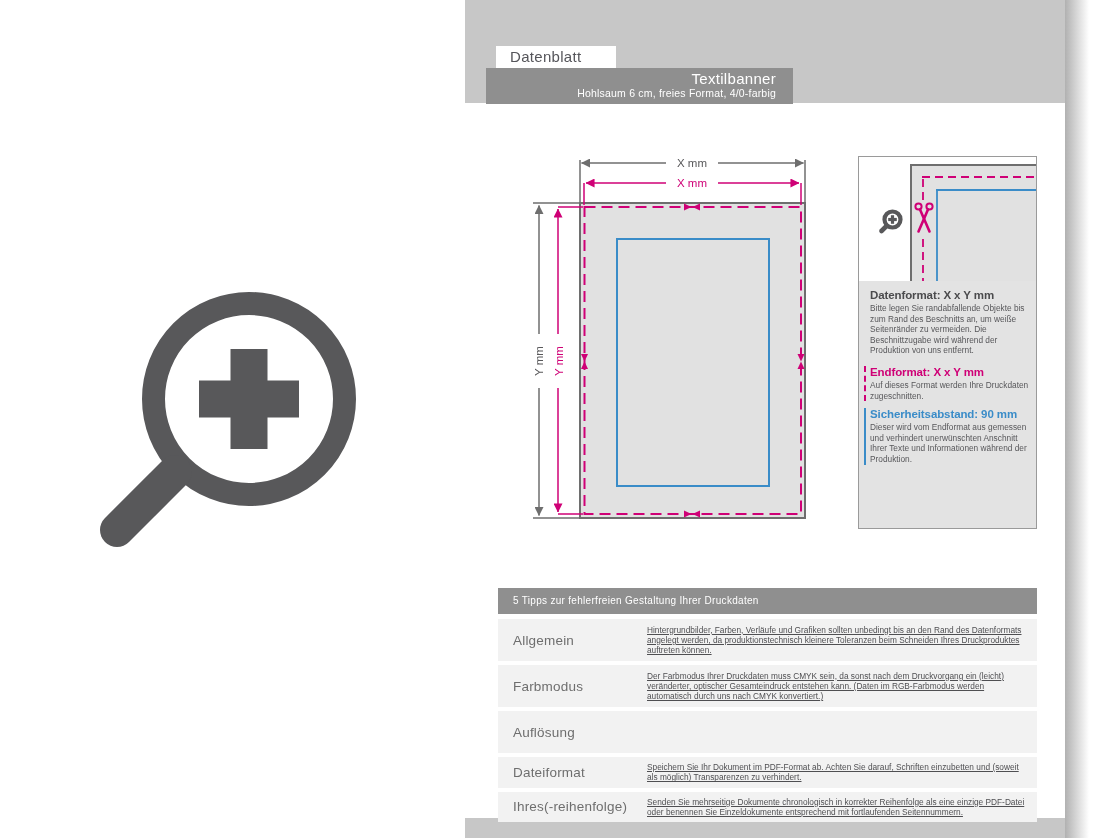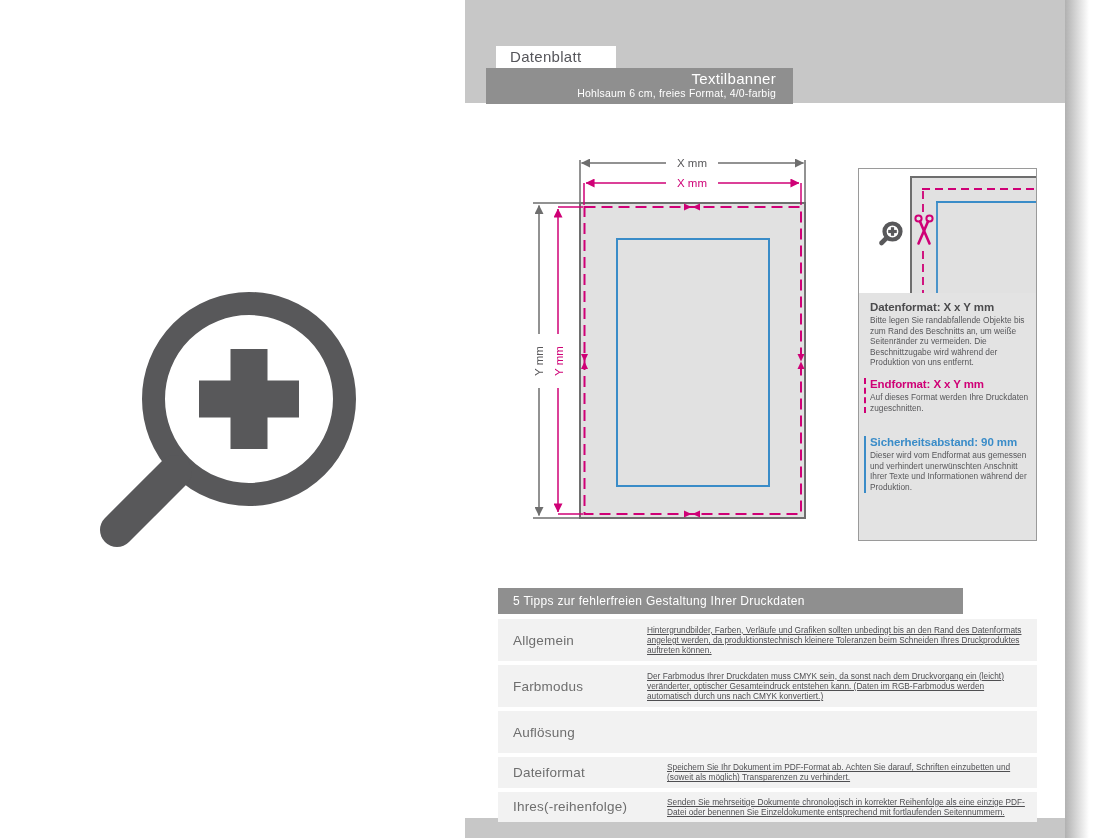--- a/index.html
+++ b/index.html
@@ -30,55 +30,55 @@
   }
   .title-bar .t1{font-size:15px;line-height:17px;letter-spacing:.3px;}
   .title-bar .t2{font-size:10.5px;line-height:13px;letter-spacing:.2px;}
 
   
   .main-diagram{position:absolute;left:525px;top:148px;width:292px;height:382px;}
   .dim-text{font-size:11.5px;fill:#58585a;}
   .dim-text.m{fill:#cf0076;}
 
   .info-box{
-    position:absolute;left:858px;top:168px;width:179px;height:373px;
+    position:absolute;left:858px;top:156px;width:179px;height:373px;
     border:1px solid #9a9a9a;background:#ffffff;box-sizing:border-box;overflow:hidden;
   }
   .mini-diagram{position:absolute;left:0;top:0;width:177px;height:124px;}
   .panel-text{
     position:absolute;left:0;top:124px;width:177px;height:247px;
     background:#e3e3e3;box-sizing:border-box;padding:8px 7px 6px 5px;
   }
   .panel-section{border-left:2px solid transparent;padding-left:4px;margin:0 0 10px 0;}
-  .panel-section.sec-magenta{border-left:2px dashed #cf0076;margin-bottom:23px;}
+  .panel-section.sec-magenta{border-left:2px dashed #cf0076;margin-bottom:7px;}
   .panel-section.sec-blue{border-left:2px solid #3a8cc8;margin-bottom:9px;}
   .panel-h{font-size:11.5px;font-weight:bold;margin:0 0 2px 0;color:#4b4b4d;white-space:nowrap;letter-spacing:-.1px;}
   .panel-h.h-magenta{color:#cf0076;}
   .panel-h.h-blue{color:#3a8cc8;}
   .panel-p{font-size:8.3px;line-height:10.6px;margin:0 0 10px 0;color:#57575a;}
   .panel-section .panel-p:last-child{margin-bottom:0;}
 
   
   .tips-header{
-    position:absolute;left:498px;top:588px;width:465px;height:26px;
-    background:#8f8f8f;color:#ffffff;font-size:12px;line-height:26px;
+    position:absolute;left:498px;top:588px;width:539px;height:26px;
+    background:#8f8f8f;color:#ffffff;font-size:10px;line-height:26px;
     padding-left:15px;box-sizing:border-box;letter-spacing:.3px;
   }
   .tips-rows{position:absolute;left:498px;top:619px;width:539px;}
   .tips-row{display:flex;background:#f2f2f2;margin-bottom:4px;align-items:center;}
   .tips-row .lab{
     width:149px;min-width:149px;box-sizing:border-box;padding-left:15px;
     font-size:13.5px;color:#6e6e6e;letter-spacing:.2px;
   }
   .tips-row .txt{
     flex:1;font-size:8.3px;line-height:10.3px;color:#4f4f52;
     padding:5px 12px 5px 0;
     text-decoration:underline;
   }
-  .r3{min-height:42px;} .r2{min-height:30px;gap:20px;}
+  .r3{min-height:42px;} .r2{min-height:30px;}
 </style>
 </head>
 <body>
 
 <div class="canvas">
 
   <svg class="big-zoom" style="position:absolute;left:95px;top:280px;" width="270" height="280" viewBox="0 0 270 280">
     <circle cx="154" cy="119" r="95.5" fill="none" stroke="#58585a" stroke-width="23"></circle>
     <rect x="104" y="100.5" width="100" height="37" fill="#58585a"></rect>
     <rect x="135.5" y="69" width="37" height="100" fill="#58585a"></rect>

